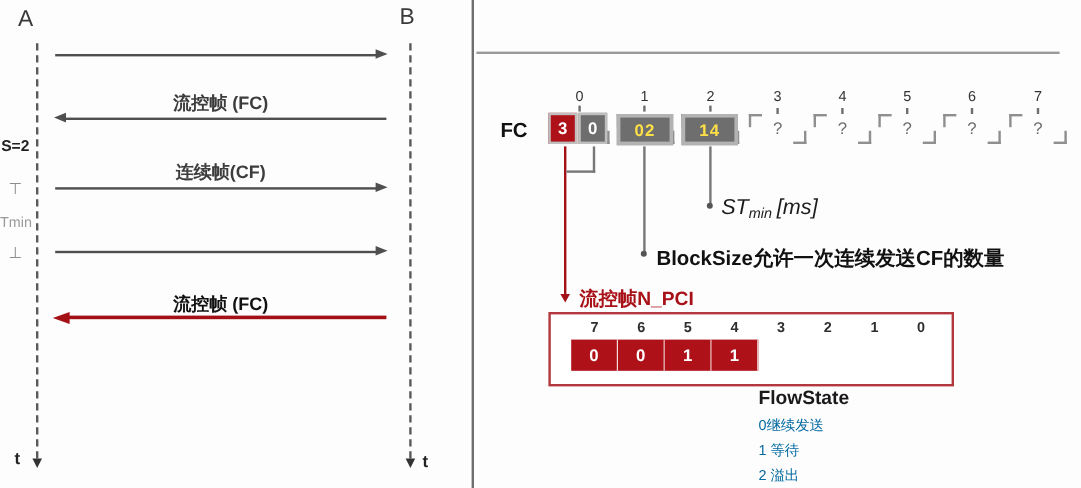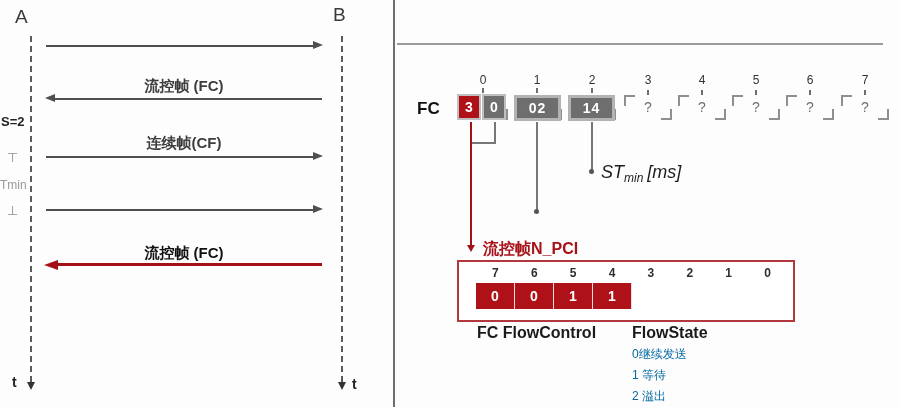--- a/index.html
+++ b/index.html
@@ -32,21 +32,21 @@
   .byte-index{width:16px;text-align:center;font-size:12px;color:#333;}
   .byte-tick{width:2px;height:5px;background:#6e6e6e;}
   .bracket{width:56px;height:30px;}
   .bracket .tl{position:absolute;left:4px;top:3px;width:9px;height:9px;border-left:2px solid #8f8f8f;border-top:2px solid #8f8f8f;}
   .bracket .br{position:absolute;right:4px;bottom:2px;width:9px;height:9px;border-right:2px solid #8f8f8f;border-bottom:2px solid #8f8f8f;}
   .bracket .q{position:absolute;left:0;top:7px;width:56px;text-align:center;font-size:14px;color:#6f6f6f;}
   .nibble-box{display:flex;}
   .nibble{width:20px;height:22px;border:2px solid #bfbfbf;color:#fff;font-size:14px;font-weight:700;display:flex;align-items:center;justify-content:center;}
   .nibble.red{background:#ae1117;}
   .nibble.gray{background:#6e6e6e;margin-left:1px;}
-  .byte-box{width:41px;height:20px;background:#6e6e6e;border:3px solid #b3b3b3;color:#ffffff;font-size:14px;font-weight:700;display:flex;align-items:center;justify-content:center;letter-spacing:1px;}
+  .byte-box{width:41px;height:20px;background:#6e6e6e;border:3px solid #b3b3b3;color:#fde047;font-size:14px;font-weight:700;display:flex;align-items:center;justify-content:center;letter-spacing:1px;}
   .vline{width:2px;background:#777;}
   .vline.red{background:#a31116;}
   .hline{height:2px;background:#777;}
   .dot{width:5px;height:5px;border-radius:50%;background:#555;}
   .red-down-arrow{width:0;height:0;border-left:4px solid transparent;border-right:4px solid transparent;border-top:7px solid #a31116;}
   .stmin{font-size:18px;color:#1c1c1c;white-space:nowrap;font-style:italic;}
   .stmin .sub{font-size:12px;vertical-align:-4px;}
   .stmin .unit{margin-left:4px;}
   .blocksize{font-size:17px;font-weight:700;color:#111;white-space:nowrap;}
   .npci{font-size:16px;font-weight:700;color:#a81118;white-space:nowrap;}
@@ -170,20 +170,21 @@
   <div class="abs vline red" style="left:470px;top:122px;height:124px;"></div>
   <div class="abs red-down-arrow" style="left:467px;top:245px;"></div>
   <div class="abs vline" style="left:494px;top:122px;height:22px;"></div>
   <div class="abs hline" style="left:472px;top:142px;width:24px;"></div>
   <div class="abs vline" style="left:536px;top:122px;height:88px;"></div>
   <div class="abs dot" style="left:534px;top:209px;"></div>
   <div class="abs vline" style="left:591px;top:122px;height:48px;"></div>
   <div class="abs dot" style="left:589px;top:169px;"></div>
 
   <div class="abs stmin" style="left:601px;top:162px;"><span>ST</span><span class="sub">min</span><span class="unit">[ms]</span></div>
+  <div class="abs blocksize" style="left:547px;top:204px;">BlockSize允许一次连续发送CF的数量</div>
   <div class="abs npci" style="left:483px;top:239px;">流控帧N_PCI</div>
 
   <div class="abs bit-box" style="left:457px;top:260px;">
     <div class="abs bit-numbers">
       <span>7</span>
       <span>6</span>
       <span>5</span>
       <span>4</span>
       <span>3</span>
       <span>2</span>
@@ -191,19 +192,18 @@
       <span>0</span>
     </div>
     <div class="abs bit-cells">
       <div class="bit-cell">0</div>
       <div class="bit-cell">0</div>
       <div class="bit-cell">1</div>
       <div class="bit-cell">1</div>
     </div>
   </div>
 
-  <div class="abs legend-bold" style="left:477px;top:324px;">FC FlowControl</div>
   <div class="abs legend-bold" style="left:632px;top:324px;">FlowState</div>
   <div class="abs legend-item" style="left:632px;top:346px;">0继续发送</div>
   <div class="abs legend-item" style="left:632px;top:367px;">1 等待</div>
   <div class="abs legend-item" style="left:632px;top:388px;">2 溢出</div>
 
 </div>
 
 </body></html>

